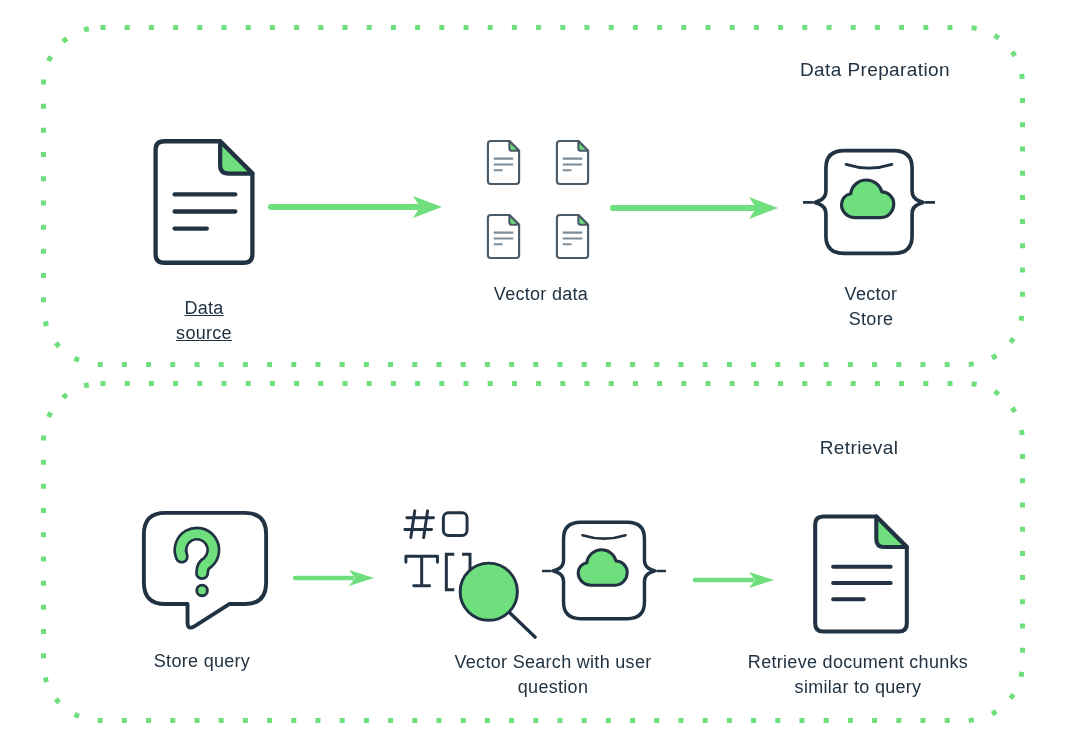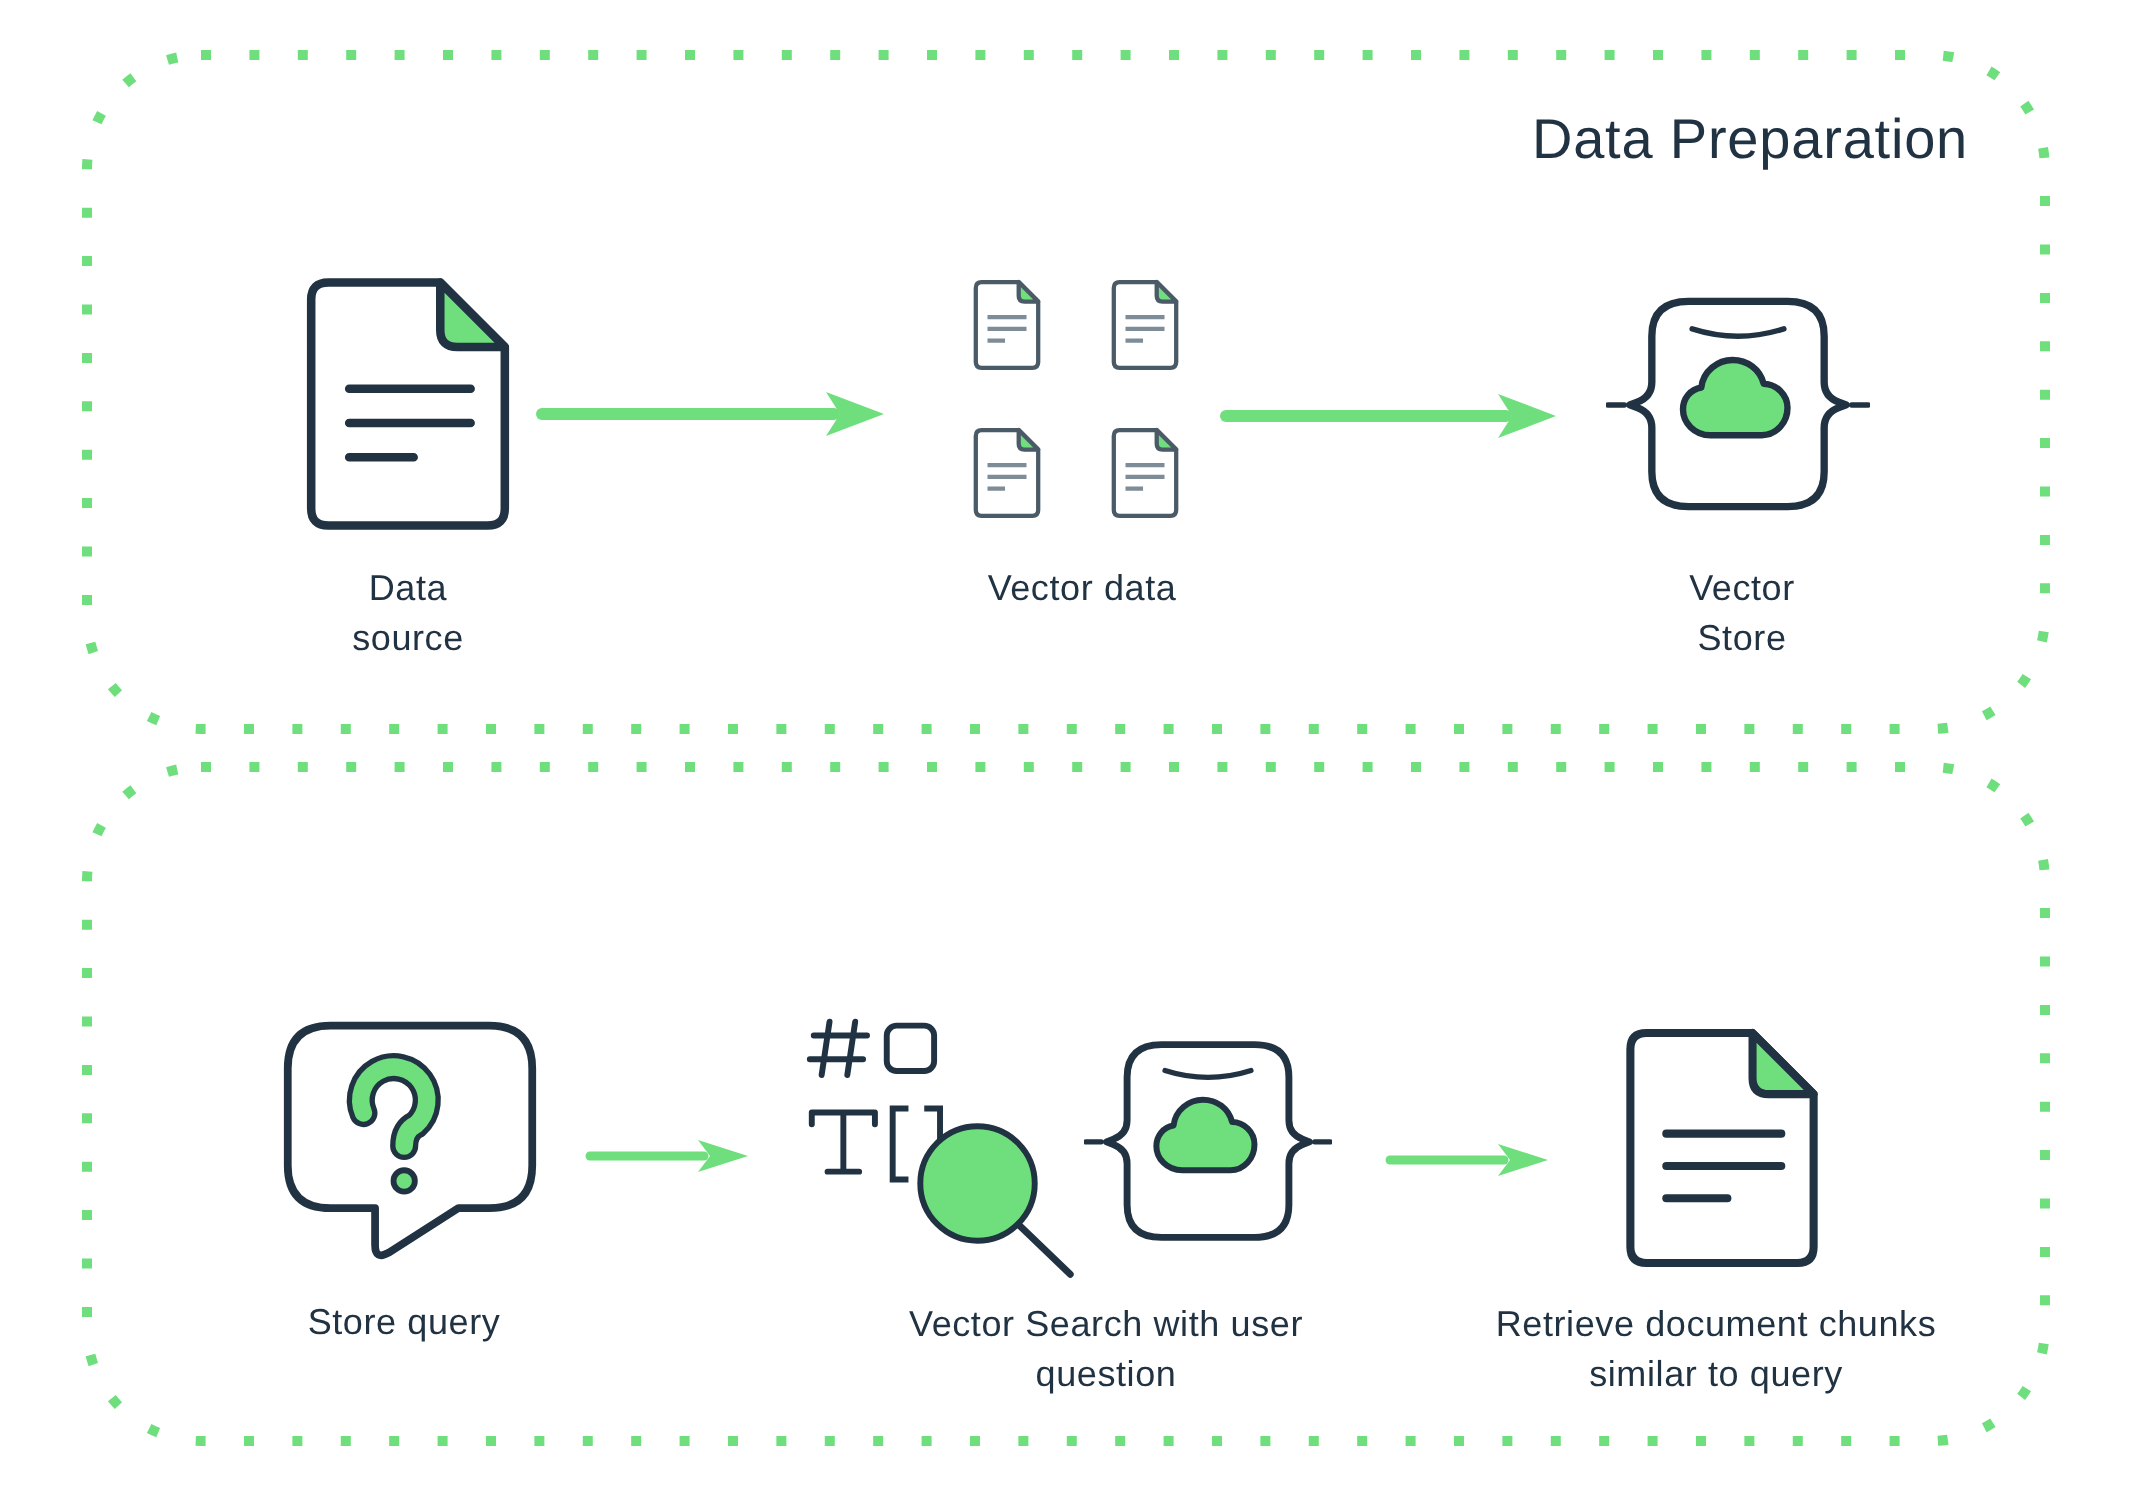--- a/index.html
+++ b/index.html
@@ -8,49 +8,50 @@
     font-family:"Liberation Sans", sans-serif;color:#213343;
   }
   .abs{position:absolute;}
   .dashed-box{position:absolute;pointer-events:none;}
   .node-label{
     position:absolute;text-align:center;color:#213343;
     font-size:18px;line-height:25px;letter-spacing:.3px;
   }
   .section-title{
     position:absolute;text-align:center;color:#213343;
-    font-size:28px;line-height:39px;font-weight:500;letter-spacing:.4px;
+    font-size:19px;line-height:39px;font-weight:500;letter-spacing:.4px;
   }
   svg{display:block;}
   .ink{stroke:#213343;}
   .green-fill{fill:#6fdf7e;}
 </style>
 </head>
 <body>
 
 <div id="stage">
 
   <svg class="dashed-box" style="left:40px;top:24px;" width="986" height="344" viewBox="0 0 986 344">
     <rect x="3.5" y="3.5" width="979" height="337" rx="57" fill="none" stroke="#6fdf7e" stroke-width="5" stroke-dasharray="5 19.2"></rect>
   </svg>
 
   <svg class="dashed-box" style="left:40px;top:380px;" width="986" height="344" viewBox="0 0 986 344">
     <rect x="3.5" y="3.5" width="979" height="337" rx="57" fill="none" stroke="#6fdf7e" stroke-width="5" stroke-dasharray="5 19.2"></rect>
   </svg>
 
   <div class="section-title" style="left:765px;top:50px;width:220px;">Data Preparation</div>
 
+  <div class="section-title" style="left:739px;top:428px;width:240px;">Retrieval</div>
 
   <svg class="abs" style="left:148px;top:137px;" width="112" height="130" viewBox="0 0 118 136">
     <path d="M 76,4 H 17 Q 8,4 8,13 V 123 Q 8,132 17,132 H 101 Q 110,132 110,123 V 38 Z" fill="#ffffff" class="ink" stroke-width="4.5" stroke-linejoin="round"></path>
     <path d="M 76,4 V 29 Q 76,38 85,38 H 110 Z" class="green-fill ink" stroke-width="4.5" stroke-linejoin="round"></path>
     <path d="M 28,60 H 92 M 28,78 H 92 M 28,96 H 62" fill="none" class="ink" stroke-width="4.5" stroke-linecap="round"></path>
   </svg>
 
-  <div class="node-label" style="left:159px;top:282px;width:90px;">Data source</div>
+  <div class="node-label" style="left:159px;top:296px;width:90px;text-decoration:underline;">Data source</div>
 
   <svg class="abs" style="left:268px;top:194px;" width="176" height="26" viewBox="0 0 176 26">
     <path d="M 3,13 H 149" stroke="#6fdf7e" stroke-width="6" stroke-linecap="round" fill="none"></path>
     <path d="M 145,2 L 174,13 L 145,24 L 152,13 Z" fill="#6fdf7e"></path>
   </svg>
 
   <svg class="abs" style="left:484px;top:139px;" width="39" height="47" viewBox="0 0 40 48">
     <path d="M 26,2 H 7 Q 4,2 4,5 V 43 Q 4,46 7,46 H 33 Q 36,46 36,43 V 12 Z" fill="#ffffff" stroke="#4a5a66" stroke-width="2.2" stroke-linejoin="round"></path>
     <path d="M 26,2 V 9 Q 26,12 29,12 H 36 Z" class="green-fill" stroke="#4a5a66" stroke-width="2.2" stroke-linejoin="round"></path>
     <path d="M 10,20 H 30 M 10,26 H 30 M 10,32 H 19" fill="none" stroke="#7d8c97" stroke-width="2.2"></path>

